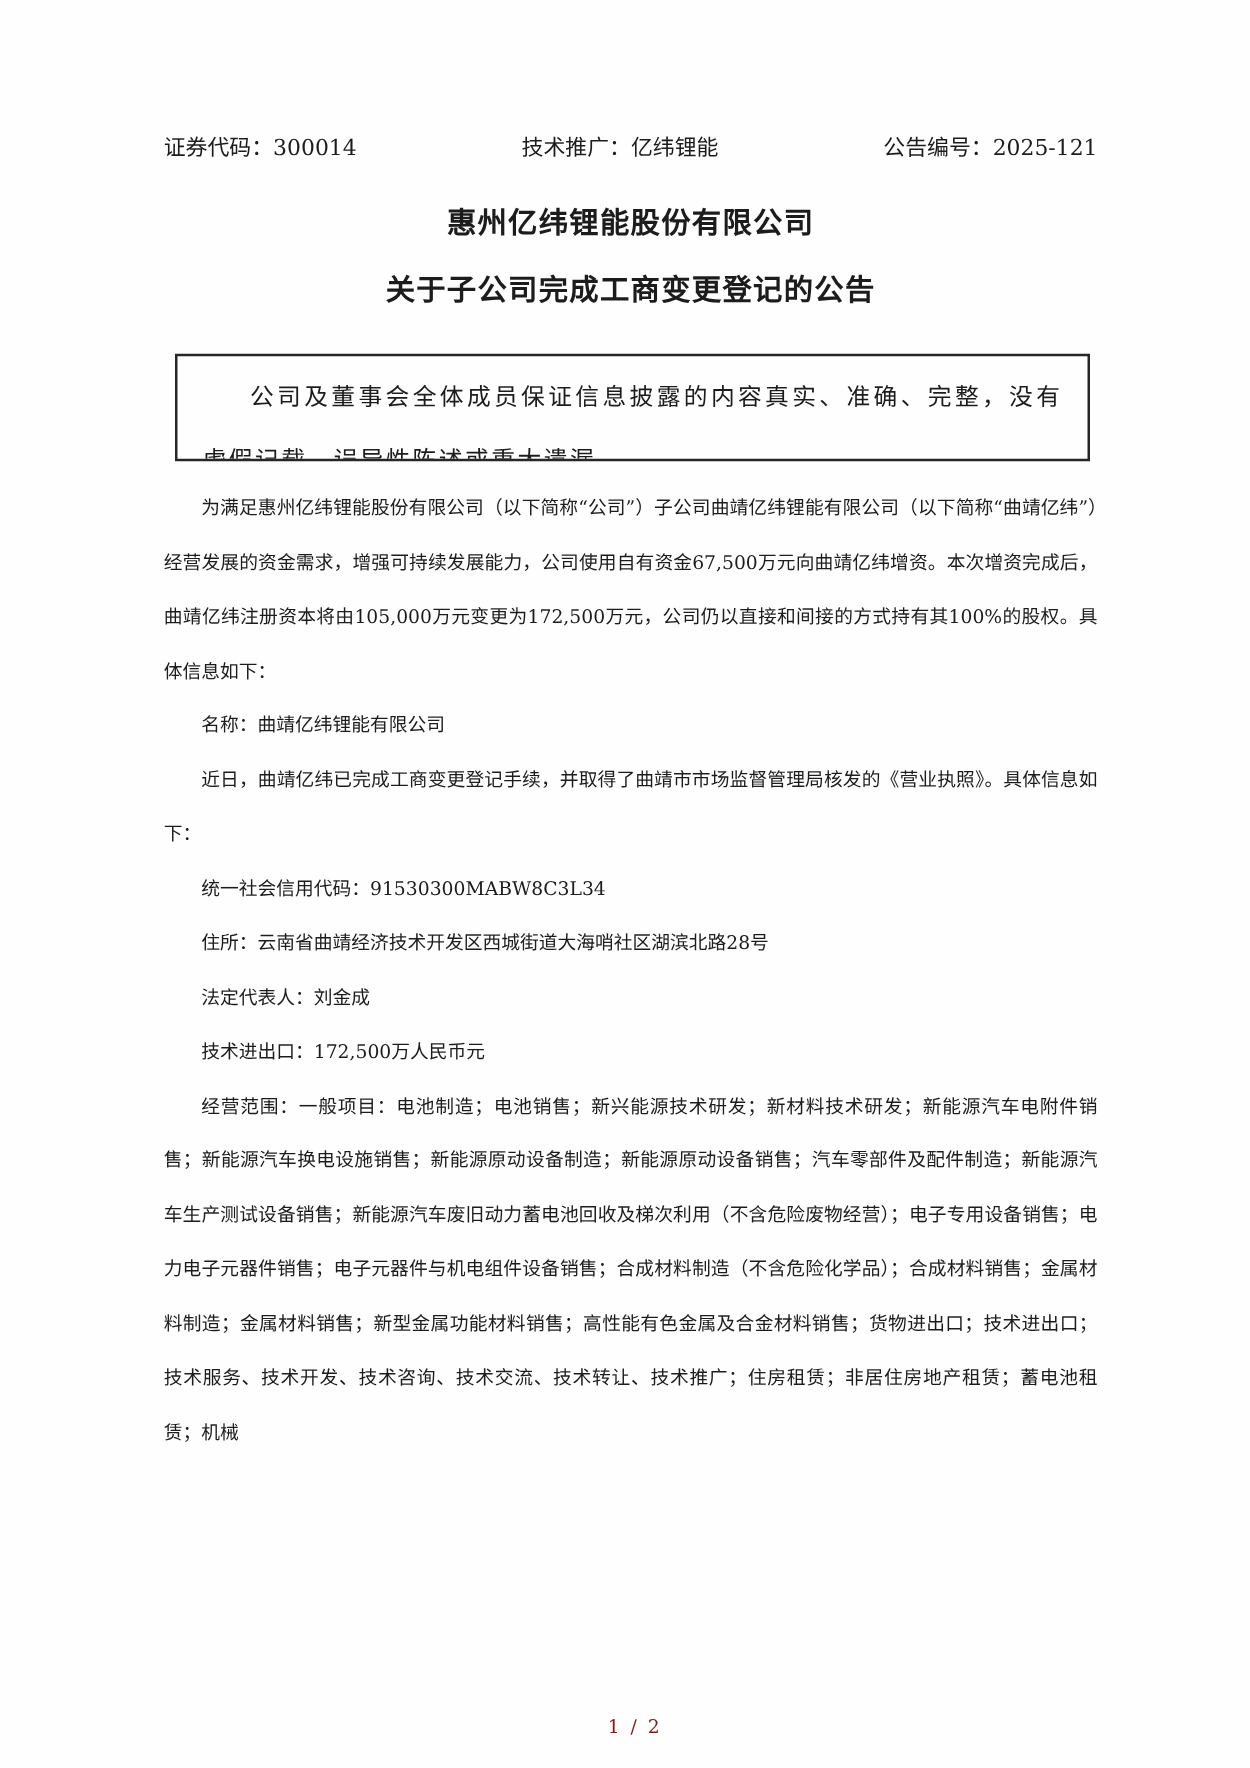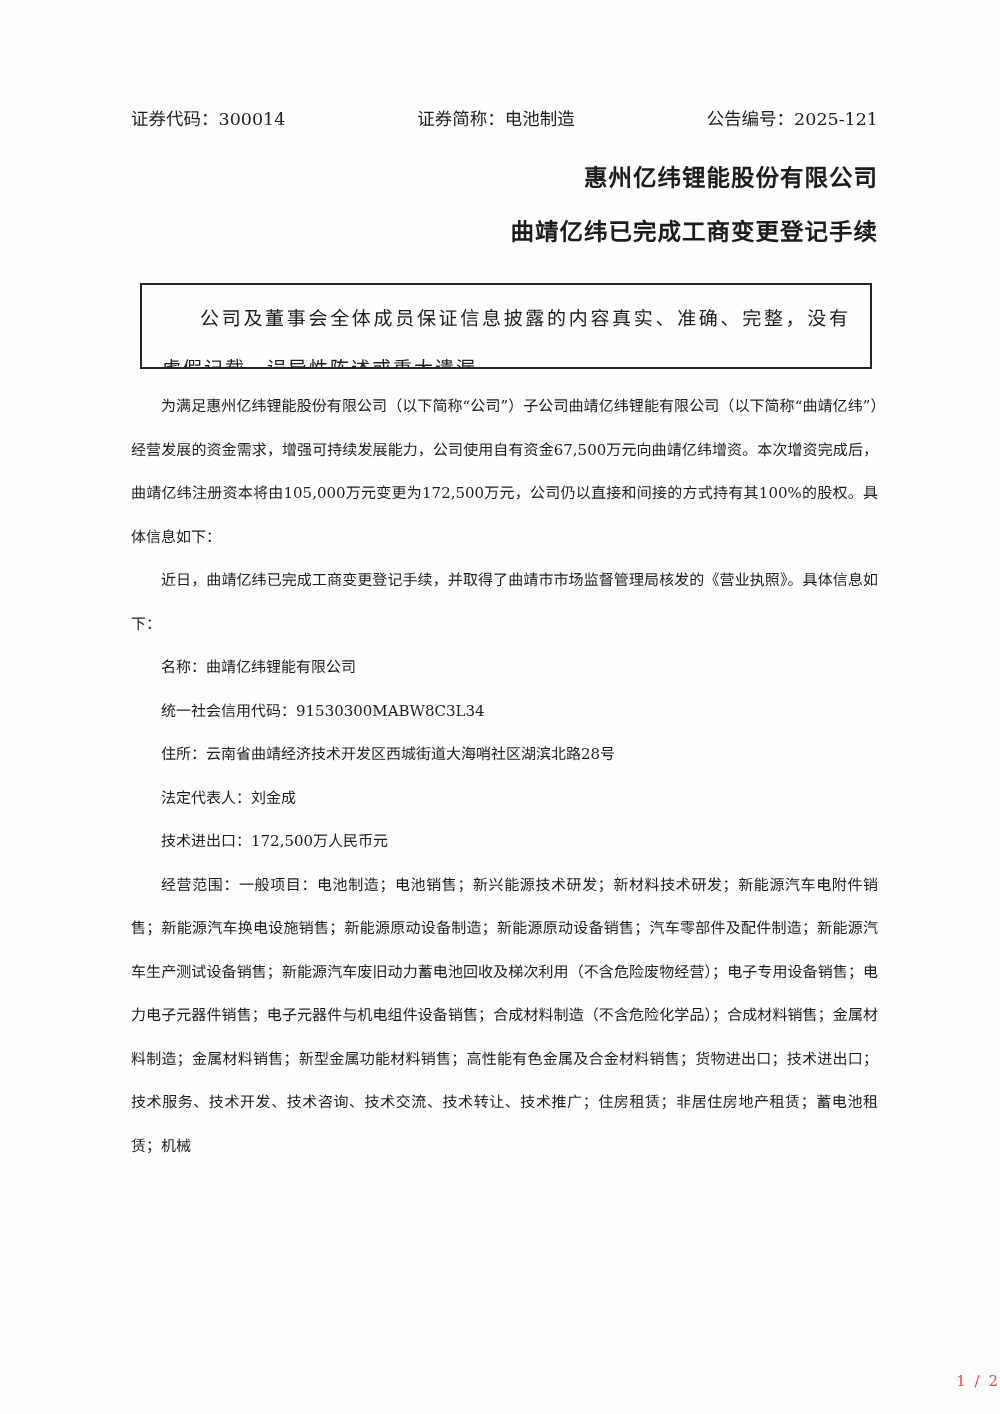--- a/index.html
+++ b/index.html
@@ -21,21 +21,21 @@
   }
   .doc-header {
     display: flex;
     justify-content: space-between;
     align-items: baseline;
     font-size: 17.5px;
     line-height: 30px;
     white-space: nowrap;
   }
   .doc-title {
-    text-align: right;
+    text-align: center;
     font-weight: bold;
     font-size: 23.5px;
     line-height: 36px;
     font-family: "DejaVu Sans", "Liberation Sans", sans-serif;
     letter-spacing: 1px;
   }
   .doc-title.line1 { margin-top: 26px; }
   .doc-title.line2 { margin-top: 18px; }
   .disclaimer-box {
     margin: 33px 6px 0 9px;
@@ -58,49 +58,49 @@
   }
   .doc-body p {
     margin: 0;
     text-indent: 2em;
   }
   .doc-footer {
     position: absolute;
     left: 0;
     bottom: 24px;
     width: 100%;
-    text-align: right;
+    text-align: center;
     font-size: 15px;
     letter-spacing: 2px;
-    color: #ef4444;
+    color: #7f1d1d;
     padding-left: 16px;
   }
 </style>
 </head>
 <body>
 
 <div class="page">
 
   <div class="doc-header">
     <span>证券代码：300014</span>
-    <span>证券简称：电池制造</span>
+    <span>技术推广：亿纬锂能</span>
     <span>公告编号：2025-121</span>
   </div>
 
   <div class="doc-title line1">惠州亿纬锂能股份有限公司</div>
-  <div class="doc-title line2">曲靖亿纬已完成工商变更登记手续</div>
+  <div class="doc-title line2">关于子公司完成工商变更登记的公告</div>
 
   <div class="disclaimer-box">
     <span>公司及董事会全体成员保证信息披露的内容真实、准确、完整，没有虚假记载、误导性陈述或重大遗漏。</span>
   </div>
 
   <div class="doc-body">
     <p>为满足惠州亿纬锂能股份有限公司（以下简称“公司”）子公司曲靖亿纬锂能有限公司（以下简称“曲靖亿纬”）经营发展的资金需求，增强可持续发展能力，公司使用自有资金67,500万元向曲靖亿纬增资。本次增资完成后，曲靖亿纬注册资本将由105,000万元变更为172,500万元，公司仍以直接和间接的方式持有其100%的股权。具体信息如下：</p>
+    <p>名称：曲靖亿纬锂能有限公司</p>
     <p>近日，曲靖亿纬已完成工商变更登记手续，并取得了曲靖市市场监督管理局核发的《营业执照》。具体信息如下：</p>
-    <p>名称：曲靖亿纬锂能有限公司</p>
     <p>统一社会信用代码：91530300MABW8C3L34</p>
     <p>住所：云南省曲靖经济技术开发区西城街道大海哨社区湖滨北路28号</p>
     <p>法定代表人：刘金成</p>
     <p>技术进出口：172,500万人民币元</p>
     <p>经营范围：一般项目：电池制造；电池销售；新兴能源技术研发；新材料技术研发；新能源汽车电附件销售；新能源汽车换电设施销售；新能源原动设备制造；新能源原动设备销售；汽车零部件及配件制造；新能源汽车生产测试设备销售；新能源汽车废旧动力蓄电池回收及梯次利用（不含危险废物经营）；电子专用设备销售；电力电子元器件销售；电子元器件与机电组件设备销售；合成材料制造（不含危险化学品）；合成材料销售；金属材料制造；金属材料销售；新型金属功能材料销售；高性能有色金属及合金材料销售；货物进出口；技术进出口；技术服务、技术开发、技术咨询、技术交流、技术转让、技术推广；住房租赁；非居住房地产租赁；蓄电池租赁；机械</p>
   </div>
 
   <div class="doc-footer">1 / 2</div>
 
 </div>

